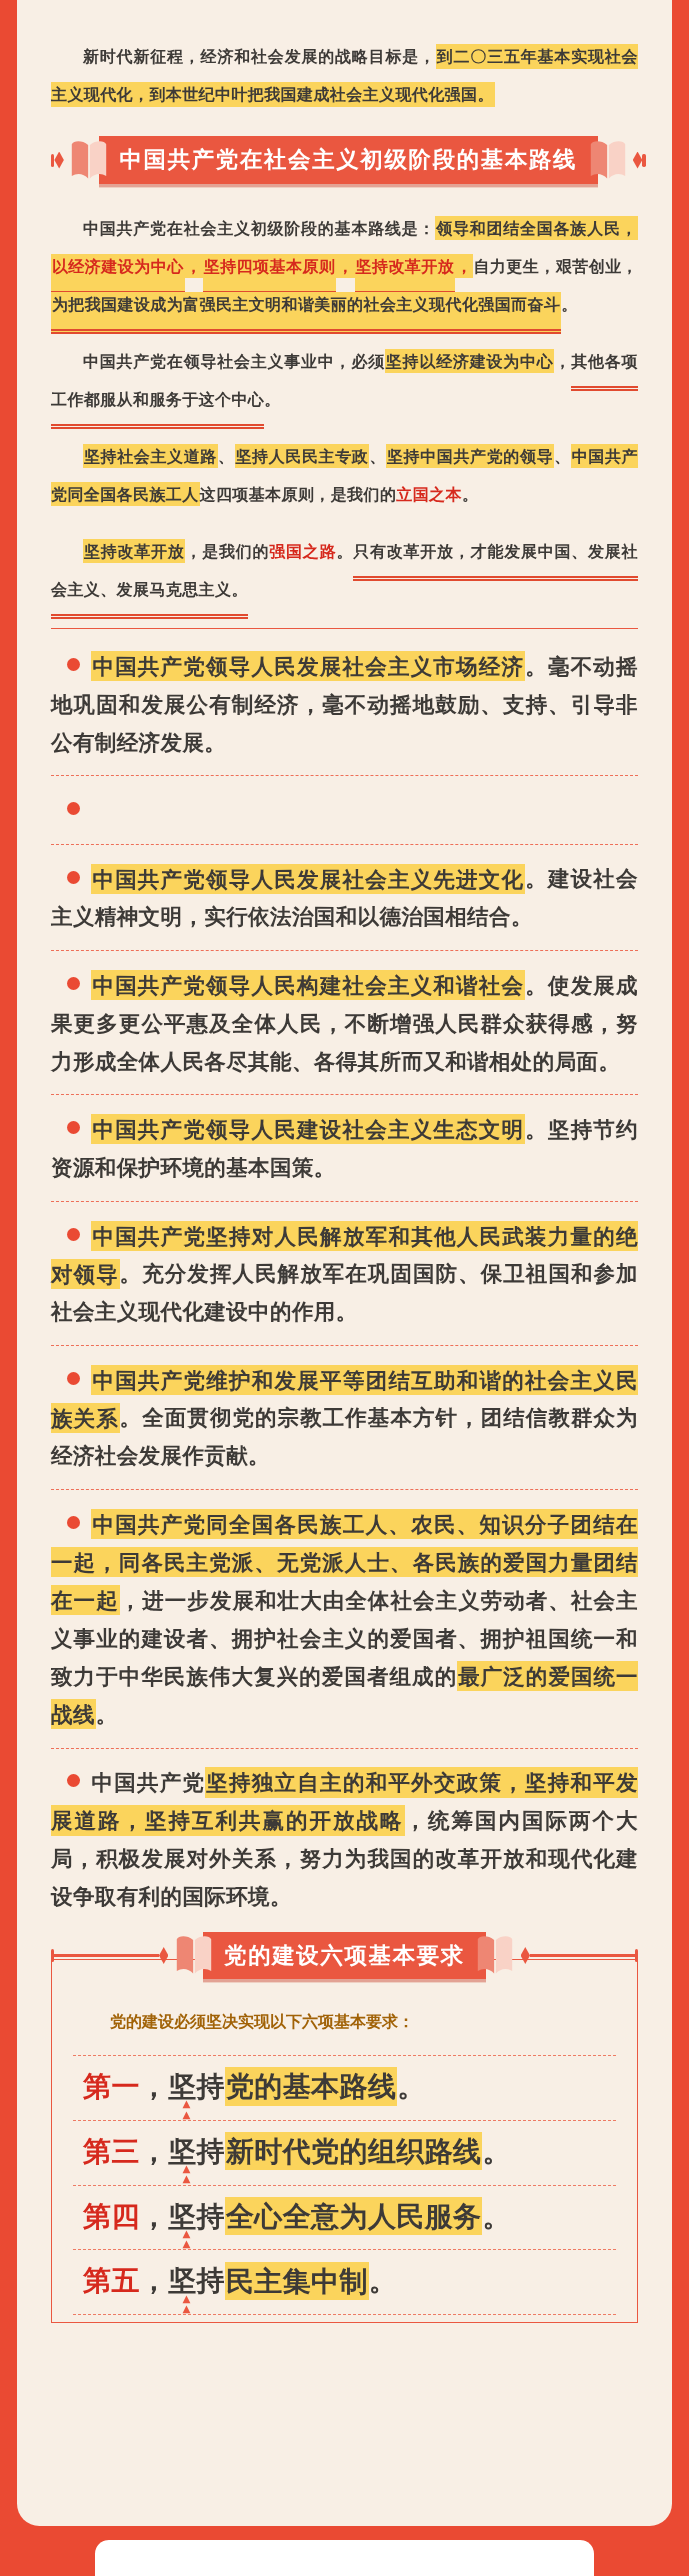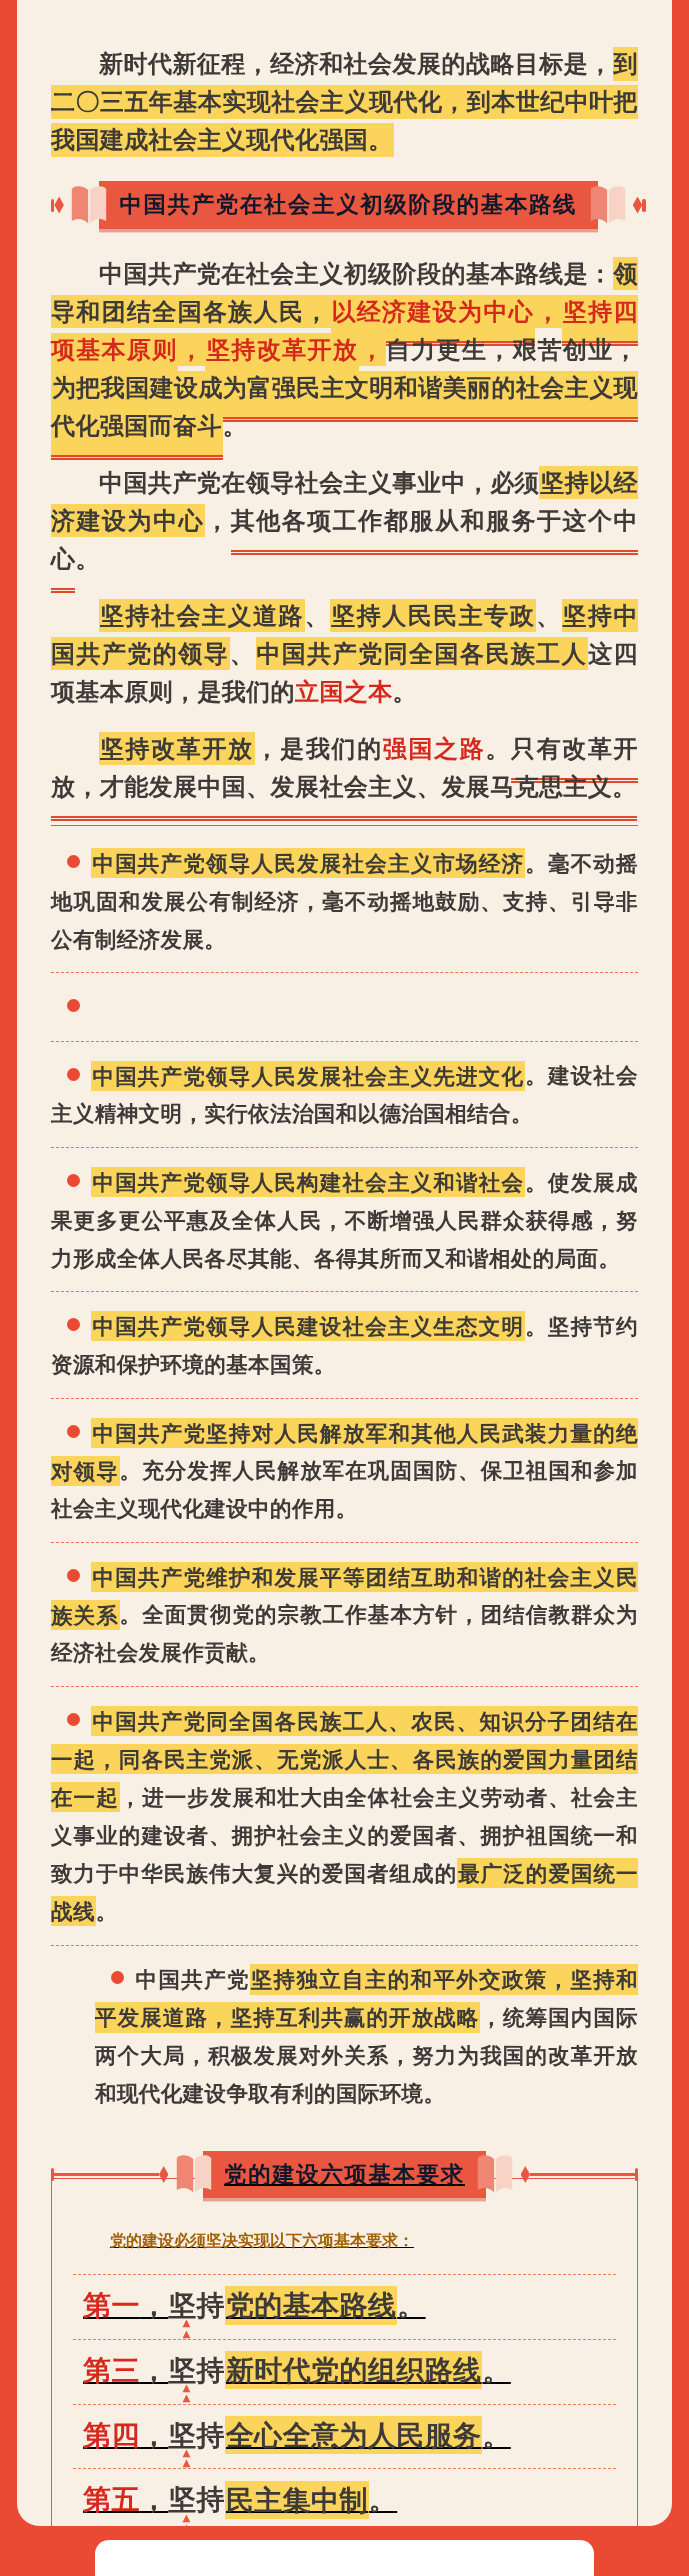--- a/index.html
+++ b/index.html
@@ -3,50 +3,50 @@
 <meta charset="utf-8">
 <style>
   html,body{margin:0;padding:0;}
   body{font-family:"DejaVu Sans","Liberation Sans",sans-serif;}
   .page{position:relative;width:689px;height:2576px;background:#EA4A33;overflow:hidden;}
   .panel{position:absolute;top:0;left:17px;right:17px;bottom:50px;background:#F8EFE5;
          border-radius:0 0 22.4px 22.4px;padding:29px 34px 0;box-sizing:border-box;overflow:hidden;}
   .bottom-strip{position:absolute;left:95px;right:95px;bottom:0;height:36px;background:#FFFFFF;
          border-radius:13.8px 13.8px 0 0;}
   
-  .para{margin:16px 0 19px;font-size:24px;line-height:38px;color:#3D3A37;font-weight:700;
+  .para{margin:9px 0 19px;font-size:16px;line-height:38px;color:#3D3A37;font-weight:700;
         text-align:justify;letter-spacing:0.4px;}
   .indent{text-indent:2em;}
   .seg.hl{background:#FBD45C;padding:2.6px 0.9px;}
   .seg.em{color:#D6291D;}
   .seg.u2{border-bottom:5.2px double #E14A2F;padding-bottom:15px;}
   .seg.tri{position:relative;display:inline-block;}
   .seg.tri::after{content:"▲ ▲";position:absolute;left:50%;transform:translateX(-50%);
         bottom:-13px;font-size:10.3px;line-height:10.3px;color:#EA5740;letter-spacing:3.4px;}
   
   .banner-row{display:flex;align-items:center;margin:22.4px 0 26px;}
   .deco-tick{width:3.4px;height:13px;background:#EA5740;border-radius:1.7px;flex:0 0 auto;}
   .deco-line{flex:1 1 auto;height:2.6px;background:#EA5740;}
   .deco-diamond{width:9.5px;height:17px;background:#EA5740;flex:0 0 auto;
         clip-path:polygon(50% 0,100% 50%,50% 100%,0 50%);}
   .book{flex:0 0 auto;position:relative;z-index:2;line-height:0;}
   .book.left{margin:0 -10.3px 0 5.2px;}
   .book.right{margin:0 5.2px 0 -10.3px;}
-  .banner{position:relative;z-index:1;background:#EA5740;color:#0f172a;font-size:22.4px;font-weight:700;
+  .banner{position:relative;z-index:1;background:#EA5740;color:#ffffff;font-size:22.4px;font-weight:700;
         letter-spacing:1.7px;padding:7.8px 20.7px 8.6px;box-shadow:0 3.4px 0 rgba(201,69,49,.45);white-space:nowrap;}
   
   .sep-solid{border:none;border-top:1.7px solid #EA5740;margin:12px 0 3.4px;}
   
   .bullet{margin:0;padding:15.5px 0 13.8px;font-size:21.5px;line-height:38px;color:#3D3A37;font-weight:700;
         text-align:justify;letter-spacing:0.4px;text-indent:15.5px;border-bottom:1.7px dashed #EE6F58;}
-  .bullet.last{border-bottom:none;margin-left:44px;}
+  .bullet.last{border-bottom:none;}
   .dot{display:inline-block;width:13px;height:13px;border-radius:50%;background:#EA4A33;
         margin-right:11.2px;vertical-align:2.6px;}
   
-  .req-section{position:relative;margin-top:24px;text-decoration:underline;}
+  .req-section{position:relative;margin-top:2px;}
   .req-section .banner-row{margin:0 0 -20px;position:relative;z-index:3;}
   .req-box{border:1.7px solid #EA5740;padding:36px 20.7px 6.9px;background:transparent;}
   .req-intro{margin:0;padding:6.9px 5.2px 13.8px;font-size:16px;line-height:38px;color:#a16207;
         font-weight:700;text-indent:2em;border-bottom:1.7px dashed #EE7B64;}
   .req-item{margin:0;padding:12px 5.2px 13.8px 10.3px;font-size:28px;line-height:38px;color:#3D3A37;
         font-weight:700;border-bottom:1.7px dashed #EE7B64;letter-spacing:0.4px;}
   .seg{white-space:pre-wrap;}
 </style>
 </head>
 <body>

